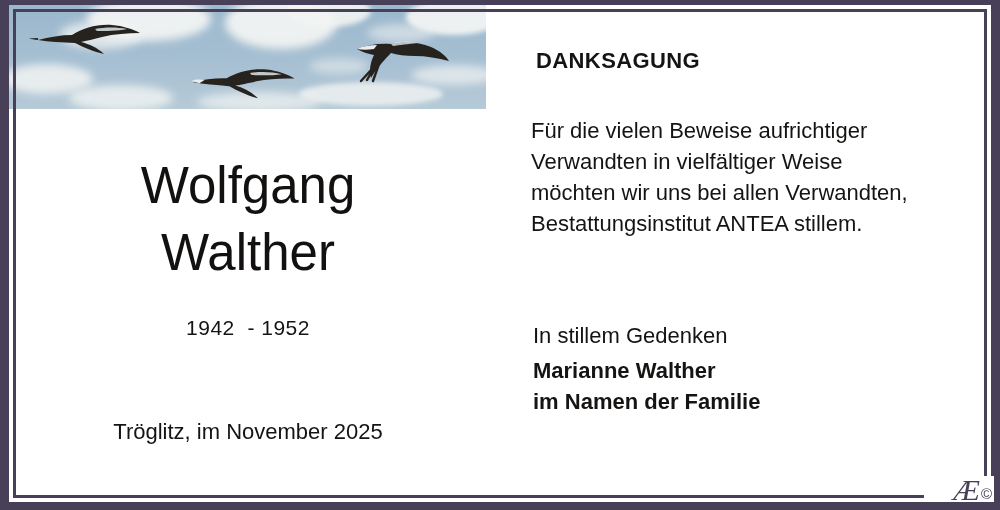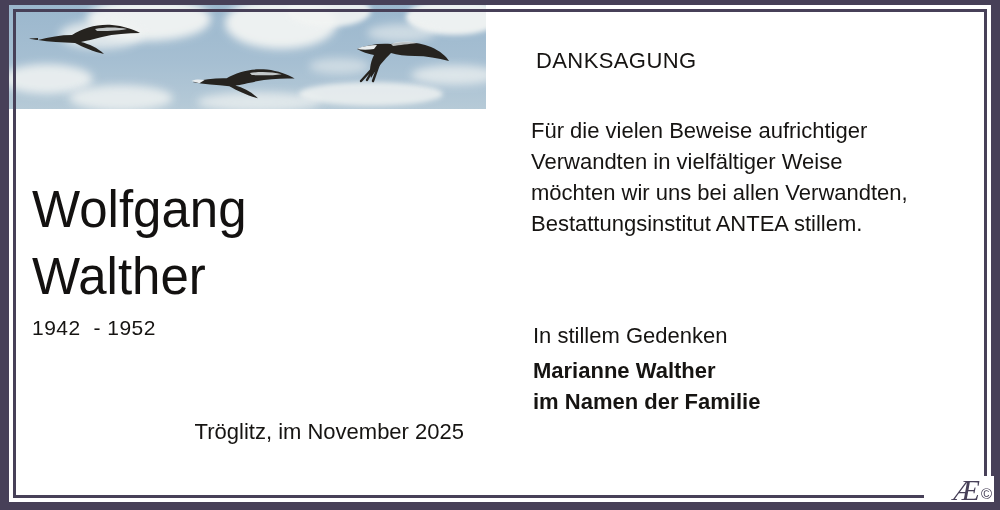--- a/index.html
+++ b/index.html
@@ -9,35 +9,35 @@
   }
   .paper{position:absolute;left:9px;top:5px;right:9px;bottom:8px;background:#ffffff;z-index:1;}
   .inner-line{
     position:absolute;left:13px;top:9px;right:13px;bottom:12px;
     border:3px solid #474058;z-index:3;pointer-events:none;
   }
   .sky{position:absolute;left:9px;top:5px;width:477px;height:104px;z-index:2;}
   .sky svg{display:block;}
 
   .deceased-name{
-    position:absolute;left:32px;width:432px;top:176px;z-index:4;
-    font-size:51px;line-height:67px;color:#131110;
+    position:absolute;left:32px;width:432px;top:152px;z-index:4;
+    font-size:51px;line-height:67px;text-align:center;color:#131110;
   }
   .life-dates{
     position:absolute;left:32px;width:432px;top:316px;z-index:4;
-    font-size:21px;text-align:left;letter-spacing:0.5px;white-space:pre;
+    font-size:21px;text-align:center;letter-spacing:0.5px;white-space:pre;
   }
   .place-line{
     position:absolute;left:32px;width:432px;top:419px;z-index:4;
-    font-size:22px;text-align:right;
+    font-size:22px;text-align:center;
   }
 
   .heading{
     position:absolute;left:536px;top:48px;z-index:4;
-    font-size:22px;font-weight:normal;letter-spacing:0.4px;
+    font-size:22px;font-weight:bold;letter-spacing:0.4px;
   }
   .message{position:absolute;left:531px;top:115px;z-index:4;font-size:22px;line-height:31px;white-space:nowrap;}
   .memorial{position:absolute;left:533px;top:323px;z-index:4;font-size:22px;}
   .mourners{position:absolute;left:533px;top:355px;z-index:4;font-size:22px;line-height:31px;font-weight:bold;white-space:nowrap;}
 
   .logo-area{
     position:absolute;left:924px;top:476px;width:70px;height:26px;background:#ffffff;z-index:5;
     display:flex;align-items:flex-end;justify-content:flex-end;padding-right:2px;box-sizing:border-box;
   }
   .logo-ae{

